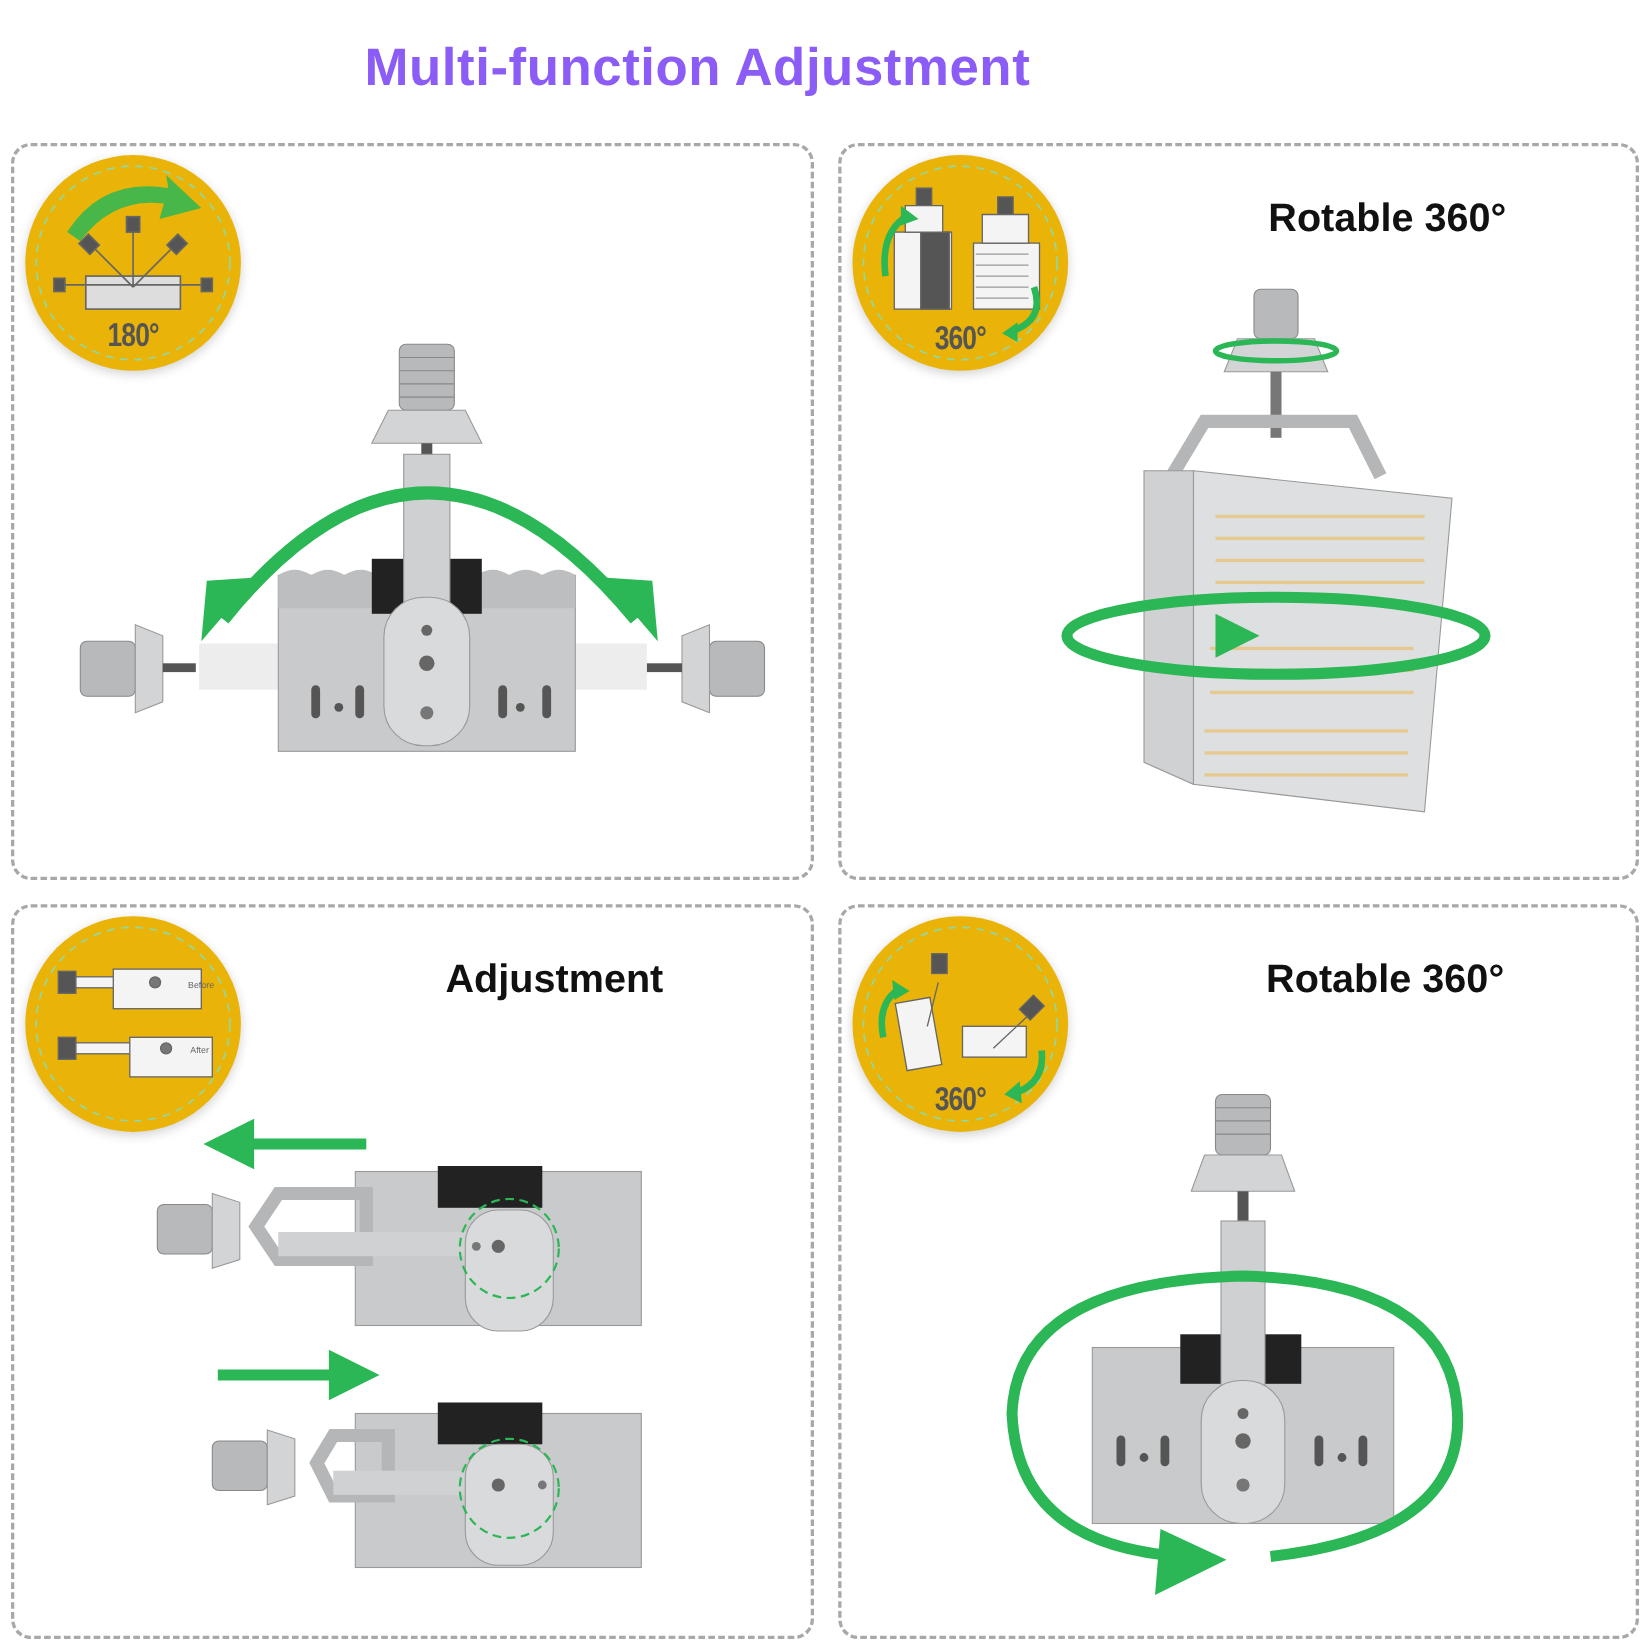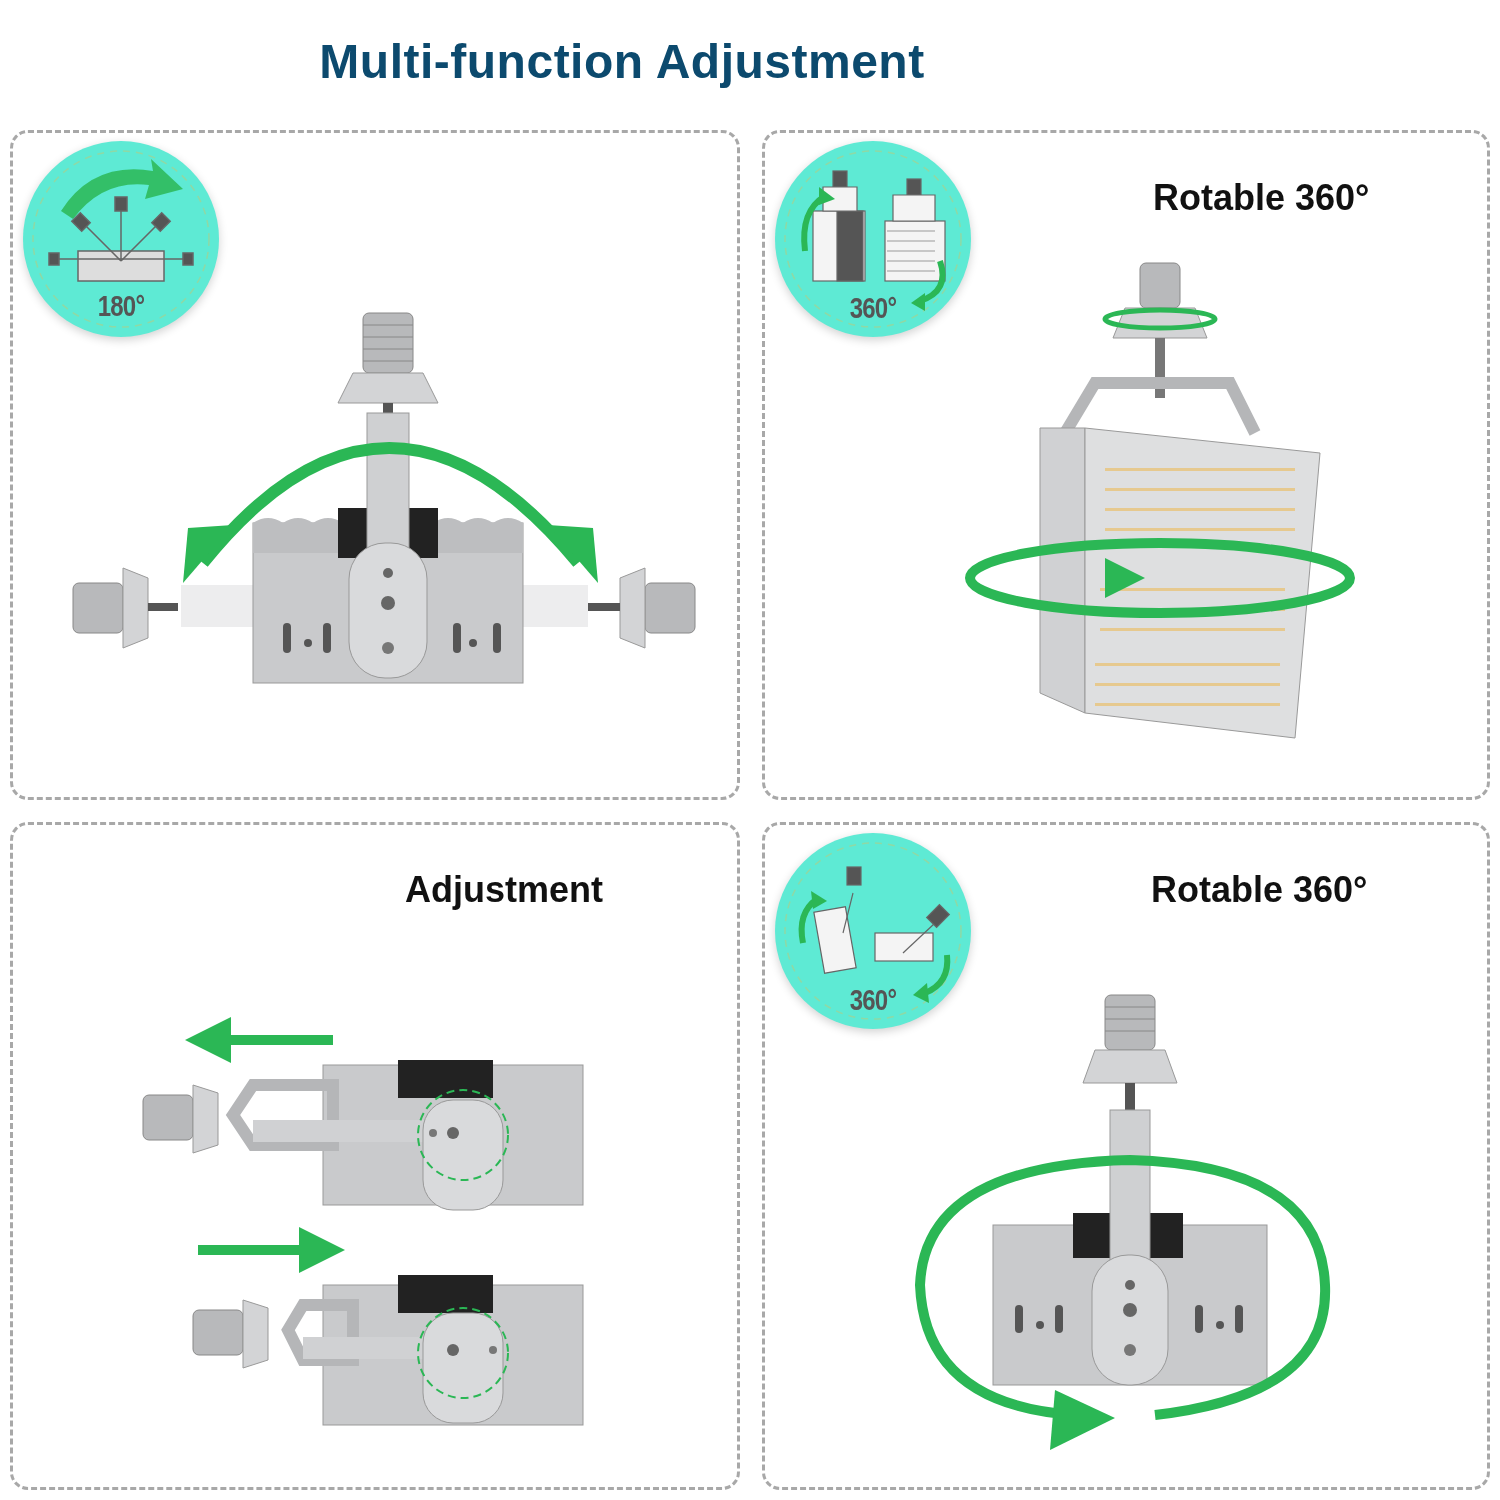--- a/index.html
+++ b/index.html
@@ -1,24 +1,24 @@
 <!DOCTYPE html>
 <html><head>
 <meta charset="utf-8">
 <style>
   html, body { margin: 0; padding: 0; background: #ffffff; }
   body { width: 1500px; height: 1500px; position: relative; overflow: hidden; font-family: "Liberation Sans", sans-serif; }
-  .title { position: absolute; left: 0; top: 34px; width: 1244px; text-align: center; font-size: 48px; font-weight: bold; color: #0c4a6e; letter-spacing: 0.5px; }
+  .title { position: absolute; left: 12px; top: 34px; width: 1244px; text-align: center; font-size: 48px; font-weight: bold; color: #8b5cf6; letter-spacing: 0.5px; }
   .panel { position: absolute; border: 3px dashed #a8a8a8; border-radius: 18px; box-sizing: border-box; background: #fff; }
   .p1 { left: 10px; top: 130px; width: 730px; height: 670px; }
   .p2 { left: 762px; top: 130px; width: 728px; height: 670px; }
   .p3 { left: 10px; top: 822px; width: 730px; height: 668px; }
   .p4 { left: 762px; top: 822px; width: 728px; height: 668px; }
   .label { position: absolute; font-size: 36px; font-weight: bold; color: #111; white-space: nowrap; }
-  .badge { position: absolute; width: 196px; height: 196px; border-radius: 50%; background: #5eead4; box-shadow: 0 3px 10px rgba(0,0,0,0.18); }
+  .badge { position: absolute; width: 196px; height: 196px; border-radius: 50%; background: #eab308; box-shadow: 0 3px 10px rgba(0,0,0,0.18); }
   .badge svg { position: absolute; left: 0; top: 0; }
   .badge .deg { position: absolute; left: 0; width: 196px; text-align: center; font-size: 30px; font-weight: bold; color: #555; font-family: "Liberation Sans", sans-serif; letter-spacing: -1px; transform: scaleX(0.8); }
   .scene { position: absolute; }
 </style>
 </head>
 <body>
 
 <div class="title">Multi-function Adjustment</div>
 
 <div class="panel p1">
@@ -148,20 +148,37 @@
         <rect x="150" y="450" width="185" height="3"></rect>
     </g>
     <g>
       <ellipse cx="215" cy="325" rx="190" ry="35" fill="none" stroke="#2bb755" stroke-width="10"></ellipse>
       <polygon points="200,325 160,305 160,345" fill="#2bb755"></polygon>
     </g>
   </svg>
 </div>
 
 <div class="panel p3">
+  <div class="badge" style="left:10px; top:8px;">
+    <svg width="196" height="196">
+      <circle cx="98" cy="98" r="88" fill="none" stroke="#8fd9a5" stroke-width="1.5" stroke-dasharray="7 6"></circle>
+      <g stroke="#666" stroke-width="1.2" fill="#f4f4f4">
+        <rect x="30" y="50" width="16" height="20" fill="#555"></rect>
+          <rect x="46" y="55" width="60" height="10"></rect>
+        <rect x="80" y="48" width="80" height="36"></rect>
+          <circle cx="118" cy="60" r="5" fill="#777"></circle>
+        <rect x="30" y="110" width="16" height="20" fill="#555"></rect>
+          <rect x="46" y="115" width="80" height="10"></rect>
+        <rect x="95" y="110" width="75" height="36"></rect>
+          <circle cx="128" cy="120" r="5" fill="#777"></circle>
+      </g>
+      <text x="148" y="65" font-size="8" fill="#666" font-family="Liberation Sans, sans-serif">Before</text>
+      <text x="150" y="124" font-size="8" fill="#666" font-family="Liberation Sans, sans-serif">After</text>
+    </svg>
+  </div>
   <div class="label" style="left:392px; top:44px;">Adjustment</div>
   <svg class="scene" style="left:110px; top:180px;" width="480" height="440">
     <g>
       <rect x="100" y="30" width="110" height="10" fill="#2bb755"></rect>
       <polygon points="62,35 108,12 108,58" fill="#2bb755"></polygon>
     </g>
 
     <g>
       <rect x="200" y="60" width="260" height="140" fill="#c9cacc" stroke="#999"></rect>
       <rect x="275" y="55" width="95" height="38" fill="#222"></rect>

